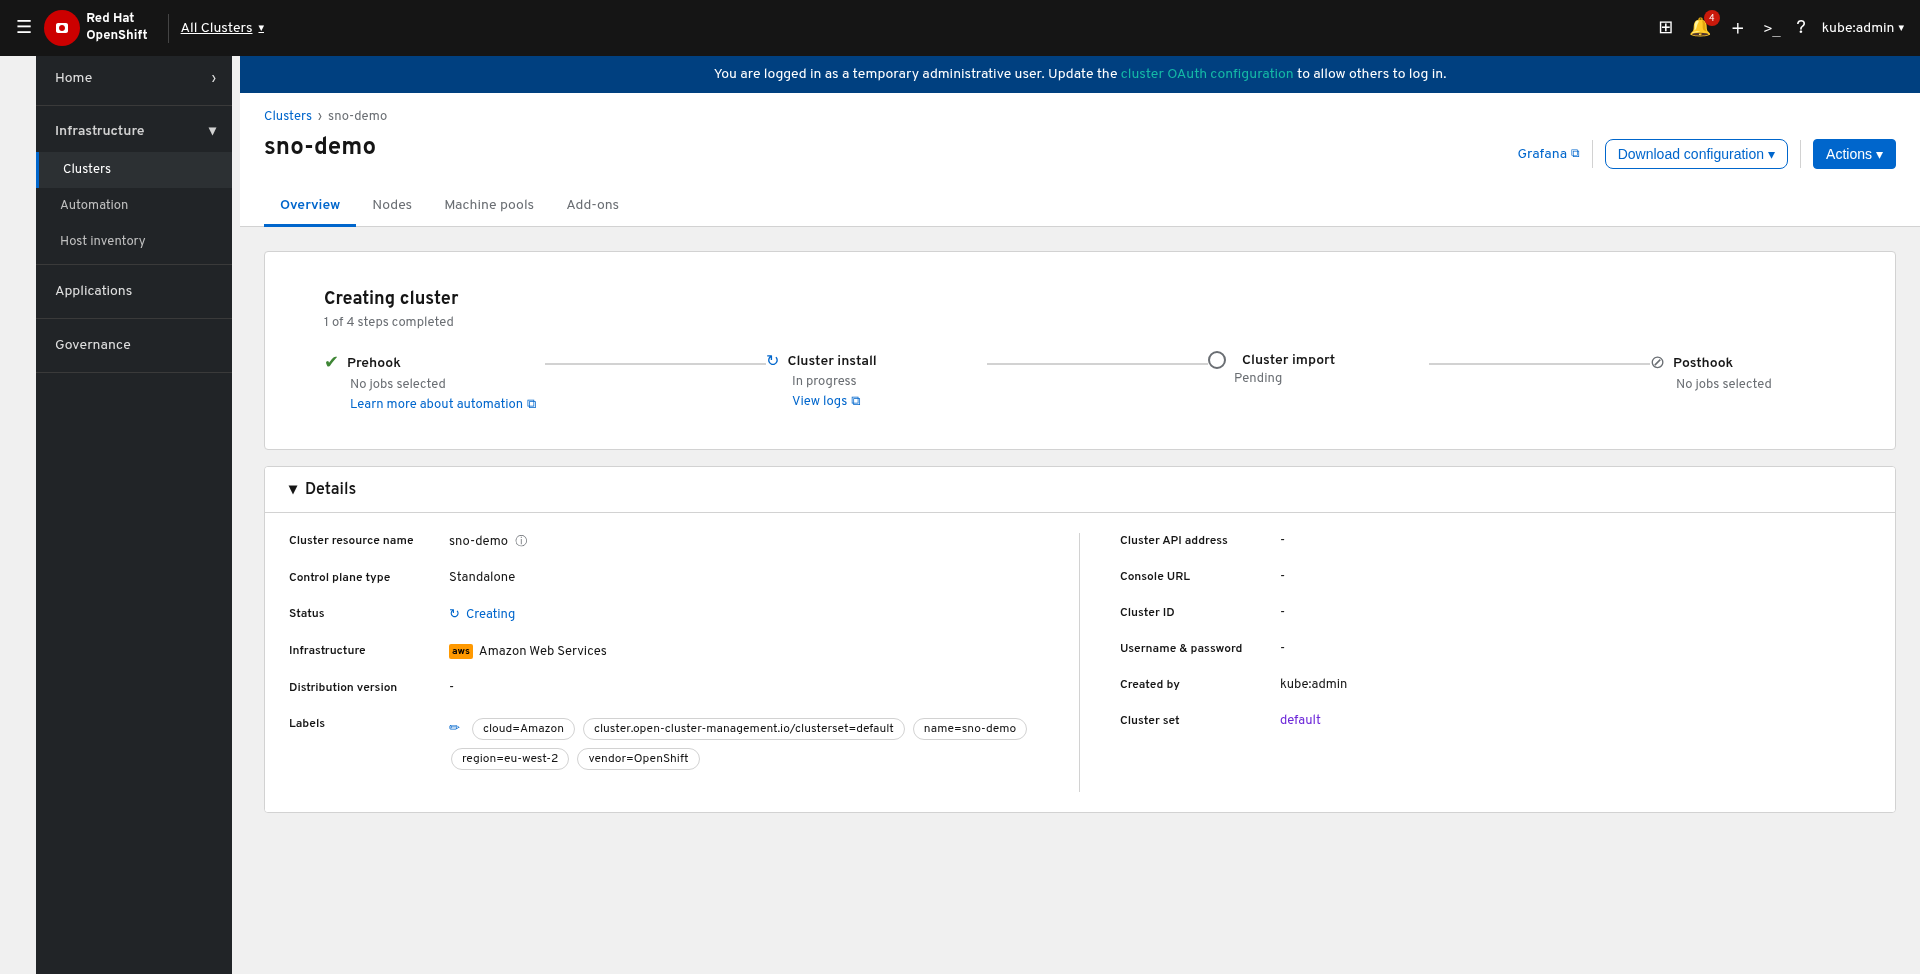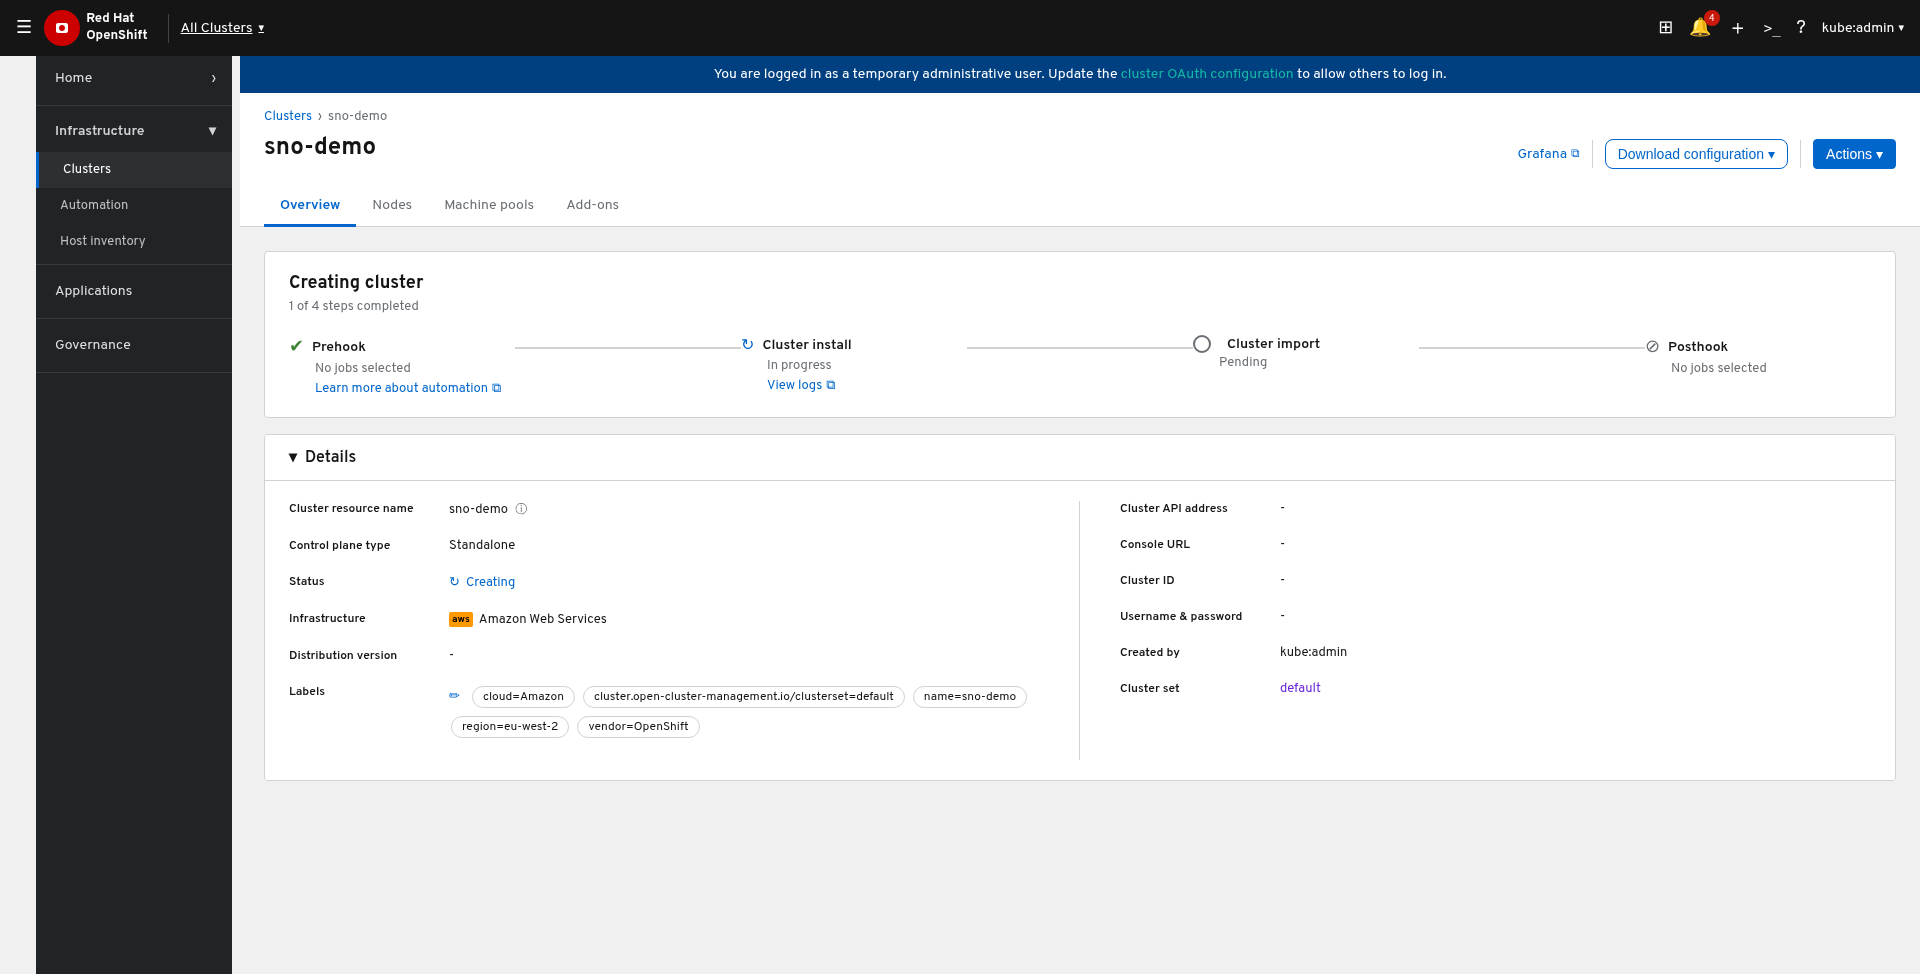--- a/index.html
+++ b/index.html
@@ -86,21 +86,21 @@
     .tab.active { color: #06c; border-bottom-color: #06c; font-weight: 600; }
 
     
     .content-area { padding: 24px; }
 
     
     .card {
       background: #fff; border: 1px solid #d2d2d2; border-radius: 4px;
       margin-bottom: 16px; overflow: hidden;
     }
-    .card-body { padding: 20px 24px; }
+    .card-body { padding: 36px 24px; margin-left: 35px; }
 
     
     .creating-title { font-size: 18px; font-weight: 700; margin-bottom: 4px; }
     .creating-subtitle { color: #6a6e73; font-size: 13px; margin-bottom: 20px; }
 
     
     .progress-steps { display: flex; align-items: flex-start; gap: 0; }
     .step { display: flex; flex-direction: column; align-items: flex-start; flex: 1; }
     .step-header { display: flex; align-items: center; gap: 8px; }
     .step-connector {

